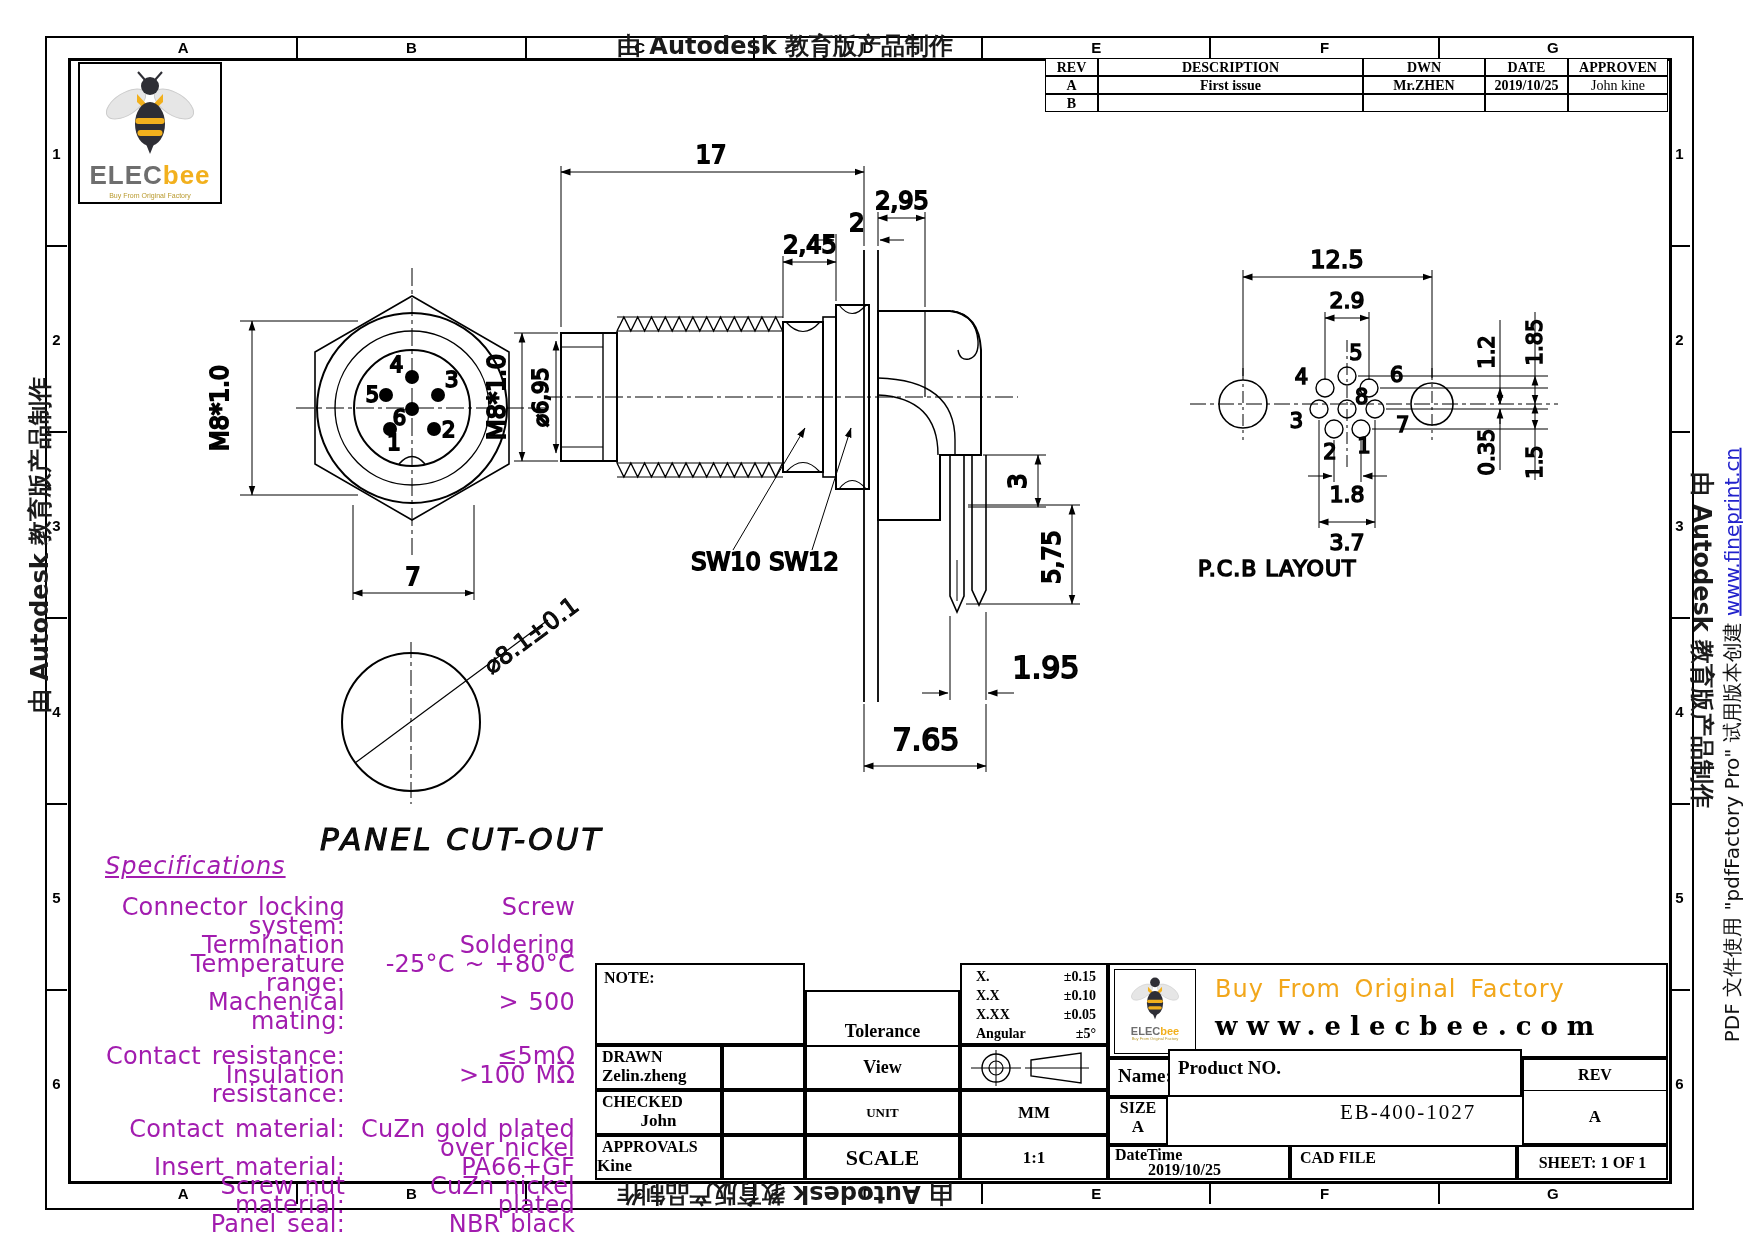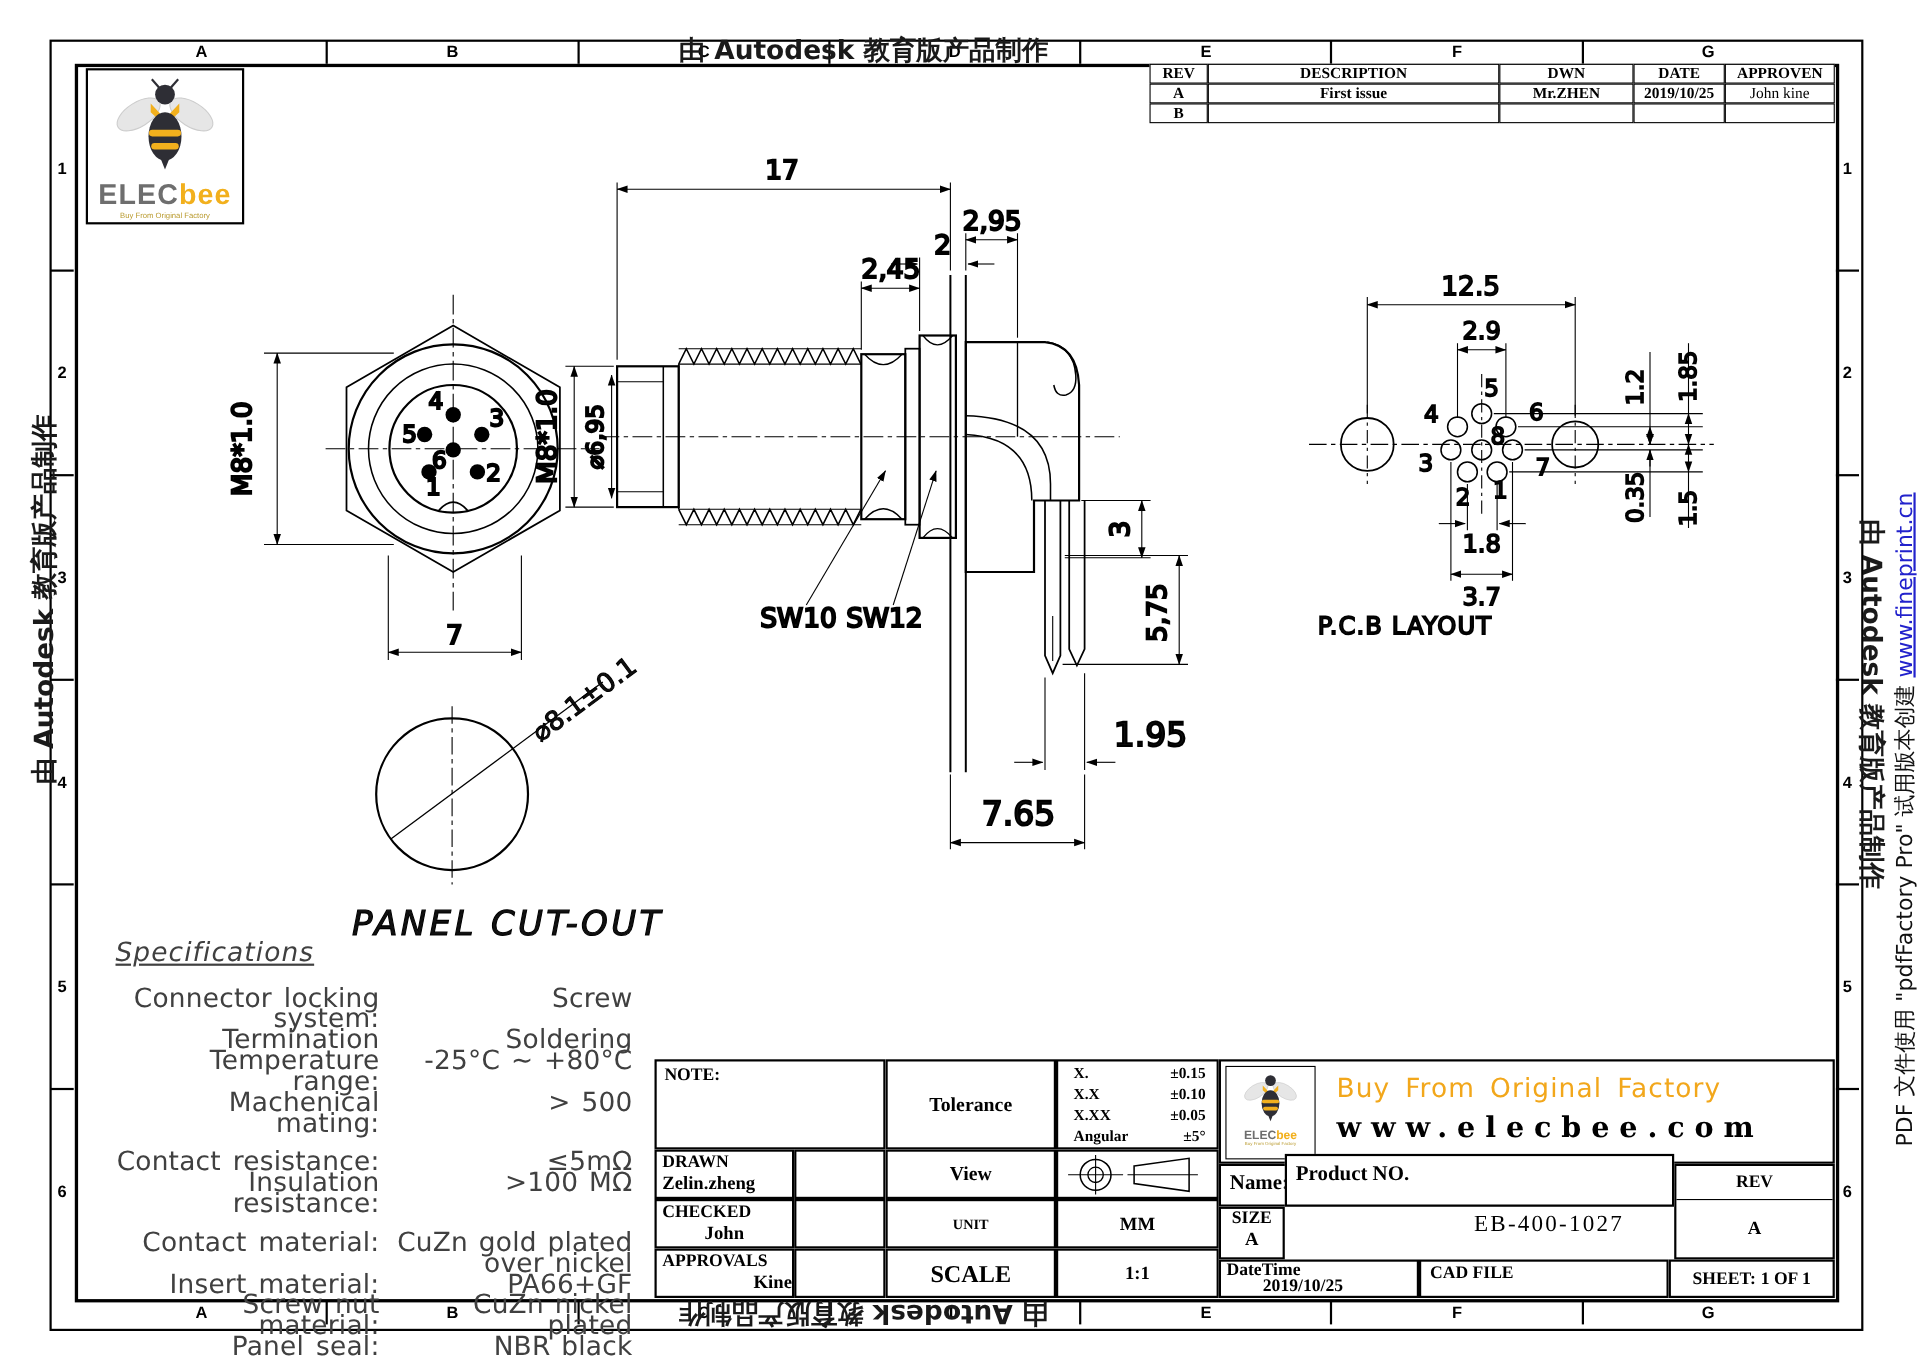--- a/index.html
+++ b/index.html
@@ -25,21 +25,21 @@
   #logo-box{left:78px;top:62px;width:140px;height:138px;border:2px solid #000;text-align:center;z-index:5;background:#fff;}
   .brand-elec{font:bold 26px "Liberation Sans",sans-serif;color:#6e6e6e;letter-spacing:1px;}
   .brand-bee{font:bold 26px "Liberation Sans",sans-serif;color:#f2b01d;letter-spacing:1px;}
   .brand-tag{font:7px "Liberation Sans",sans-serif;color:#b99a2e;margin-top:1px;}
   
   #rev-table{left:1045px;top:58px;width:623px;display:grid;
      grid-template-columns:53px 265px 122px 83px 100px;grid-auto-rows:18px;z-index:6;background:#fff;}
   #rev-table div{border:1px solid #000;font:bold 14px "Liberation Serif",serif;
      text-align:center;line-height:17px;overflow:hidden;white-space:nowrap;}
   
-  #specs{left:105px;top:852px;width:470px;font-family:"DejaVu Sans",sans-serif;color:#404040;z-index:5;}
+  #specs{left:105px;top:852px;width:470px;font-family:"DejaVu Sans",sans-serif;color:#a21caf;z-index:5;}
   #spec-title{font:italic 24px "DejaVu Sans",sans-serif;text-decoration:underline;margin-bottom:18px;letter-spacing:1px;}
   .spec-row{display:flex;font-size:24px;line-height:19px;letter-spacing:.2px;text-align:right;}
   .spec-row .sl{width:240px;word-spacing:3px;}
   .spec-row .sv{flex:1;word-spacing:2px;}
   .gap-lg{margin-top:16px;}
   
   .tb{border:2px solid #000;background:#fff;z-index:6;box-sizing:border-box;}
   .tb .lab{font:bold 16px "Liberation Serif",serif;}
   .tb .val{font:bold 17px "Liberation Serif",serif;}
   .cc{display:flex;align-items:center;justify-content:center;text-align:center;}
@@ -423,25 +423,25 @@
     <div class="val" style="padding-left:5px;">Zelin.zheng</div>
   </div>
   <div class="abs tb" style="left:722px;top:1045px;width:83px;height:45px;"></div>
   <div class="abs tb" style="left:595px;top:1090px;width:127px;height:45px;">
     <div class="lab" style="padding:1px 0 0 5px;">CHECKED</div>
     <div class="val" style="text-align:center;">John</div>
   </div>
   <div class="abs tb" style="left:722px;top:1090px;width:83px;height:45px;"></div>
   <div class="abs tb" style="left:595px;top:1135px;width:127px;height:45px;">
     <div class="lab" style="padding:1px 0 0 5px;">APPROVALS</div>
-    <div class="val" style="text-align:right;">Kine</div>
+    <div class="val" style="text-align:left;">Kine</div>
   </div>
   <div class="abs tb" style="left:722px;top:1135px;width:83px;height:45px;"></div>
 
-  <div class="abs tb cc" style="left:805px;top:963px;width:155px;height:82px;font:bold 18px 'Liberation Serif',serif;">
+  <div class="abs tb cc" style="left:805px;top:990px;width:155px;height:82px;font:bold 18px 'Liberation Serif',serif;">
     <span>Tolerance</span>
   </div>
   <div class="abs tb" style="left:960px;top:963px;width:148px;height:82px;padding-top:2px;">
     <div class="tol-row">
         <span>X.</span>
         <span>±0.15</span>
       </div>
     <div class="tol-row">
         <span>X.X</span>
         <span>±0.10</span>

